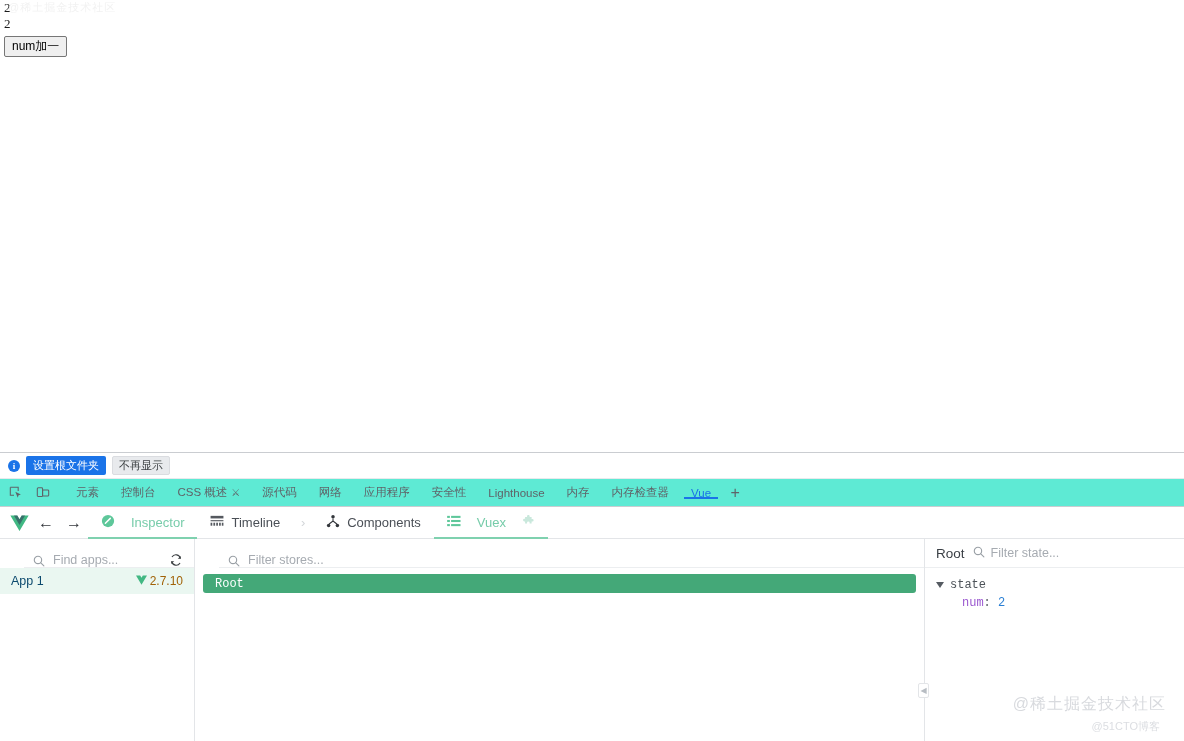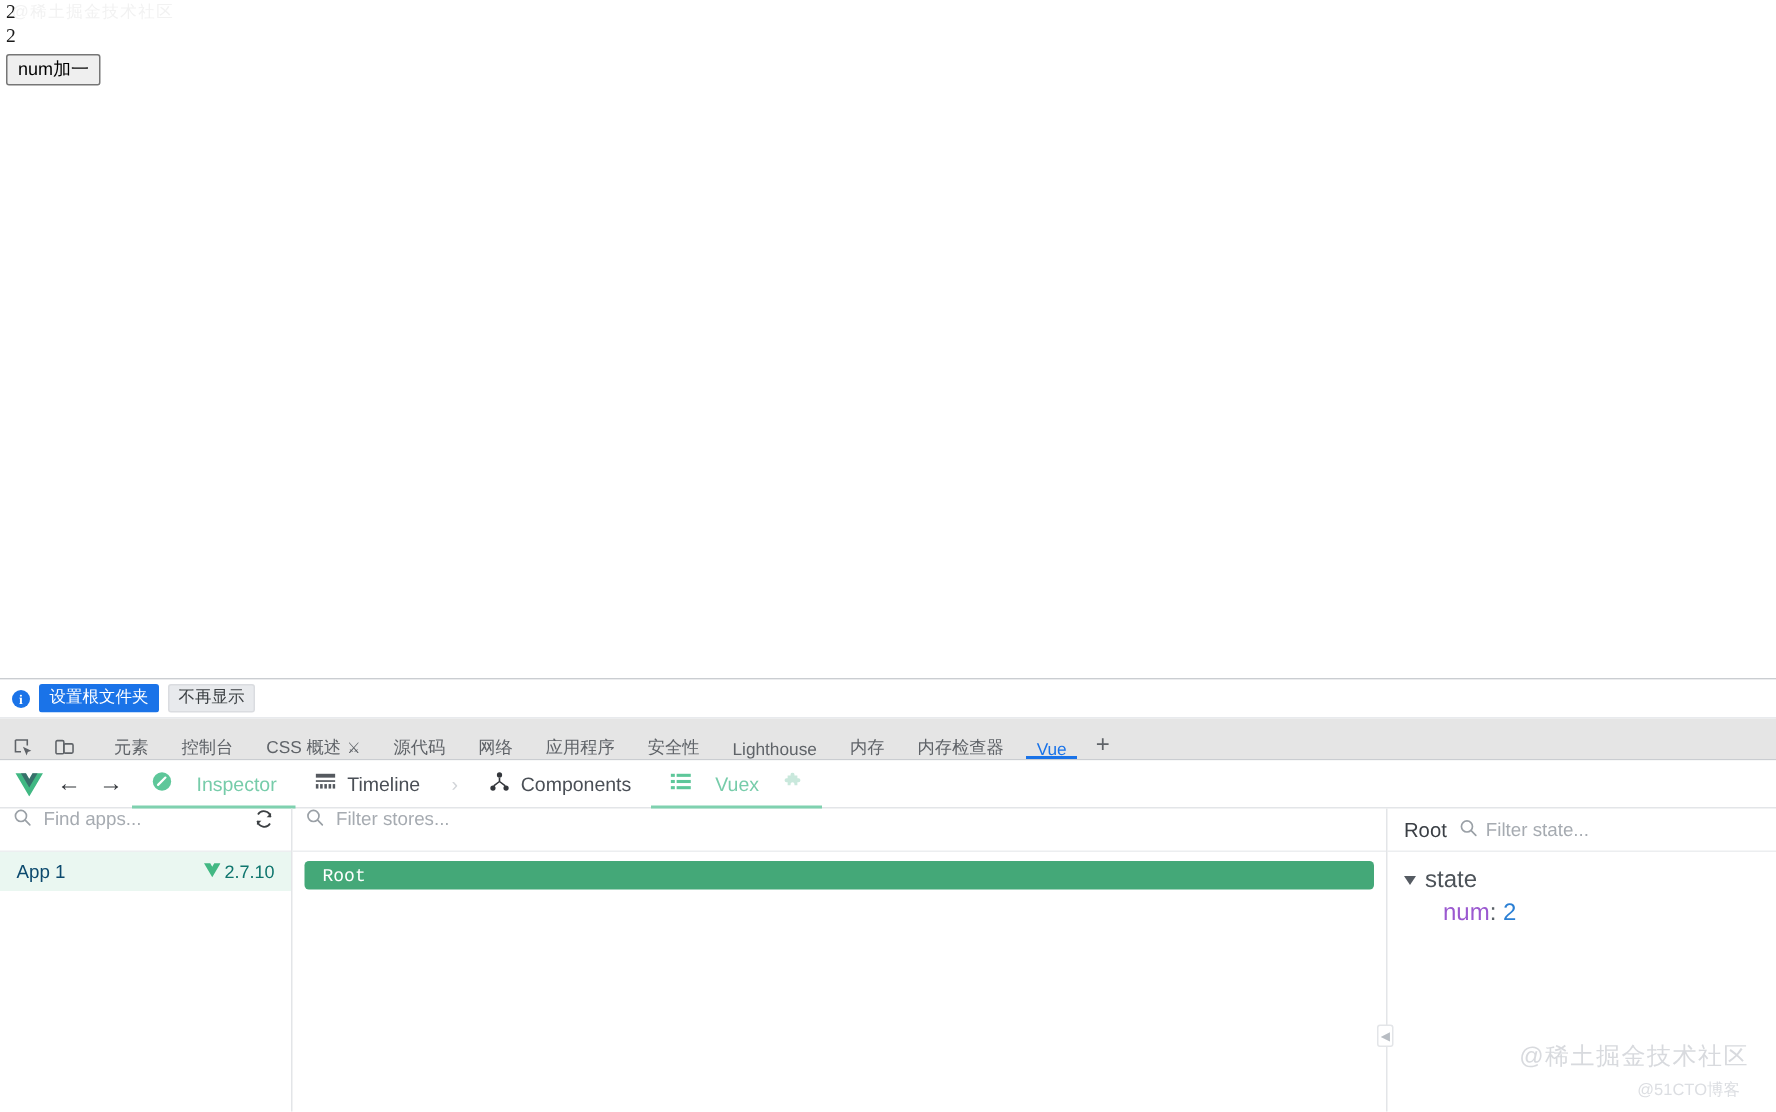--- a/index.html
+++ b/index.html
@@ -102,22 +102,22 @@
     white-space: nowrap;
   }
   .notice-btn.primary { background: #1a73e8; color: #fff; }
   .notice-btn.secondary { background: #e8eaed; color: #3c4043; border-color: #dadce0; }
 
   
   #tabbar {
     height: 27px;
     flex: 0 0 27px;
     display: flex;
-    align-items: flex-end;
-    background: #e5e5e5;
+    align-items: center;
+    background: #5eead4;
     border-bottom: 1px solid #cacdd1;
     padding-left: 2px;
   }
   .tb-icon {
     width: 27px;
     display: flex;
     align-items: center;
     justify-content: center;
     cursor: default;
   }
@@ -213,42 +213,43 @@
     flex: 0 0 194px;
     border-right: 1px solid #e3e5e8;
     display: flex;
     flex-direction: column;
     position: relative;
   }
   .search-row {
     height: 28px;
     flex: 0 0 28px;
     display: flex;
-    align-items: flex-start;
+    align-items: flex-end;
     gap: 7px;
     padding: 0 9px;
     border-bottom: 1px solid #eceef0;
     color: #9aa0a6;
     font-size: 12.5px;
+    margin-left: 24px;
   }
   .search-row .sicon { flex: 0 0 13px; display:flex; align-items:center; }
   .search-row .sinput { flex: 1 1 auto; color: #a6abb1; }
   .refresh-btn { flex: 0 0 16px; display:flex; align-items:center; cursor: default; }
 
   .app-item {
     height: 26px;
     display: flex;
     align-items: center;
     padding: 0 11px;
     font-size: 12.5px;
     cursor: default;
   }
   .app-item.selected { background: #eaf7f1; }
   .app-name { flex: 1 1 auto; color: #0c4a6e; }
-  .app-ver { display: flex; align-items: center; gap: 3px; color: #0f766e; font-size: 12px; }
+  .app-ver { display: flex; align-items: center; gap: 3px; color: #a16207; font-size: 12px; }
 
   .pane-stores {
     flex: 1 1 auto;
     border-right: 1px solid #e3e5e8;
     display: flex;
     flex-direction: column;
     min-width: 0;
     position: relative;
   }
   .store-list { padding: 6px 8px 0 8px; }
@@ -276,21 +277,21 @@
     flex: 0 0 28px;
     display: flex;
     align-items: center;
     gap: 8px;
     padding: 0 11px;
     border-bottom: 1px solid #eceef0;
   }
   .state-title { font-size: 13.5px; color: #3a3f45; }
   .state-filter { display: flex; align-items: center; gap: 6px; color: #a6abb1; font-size: 12.5px; }
 
-  .state-tree { padding: 8px 0 0 0; font-family: Liberation Sans, sans-serif; font-size: 16px; }
+  .state-tree { padding: 8px 0 0 0; font-family: Liberation Mono, monospace; font-size: 12px; }
   .tree-node {
     display: flex;
     align-items: center;
     gap: 5px;
     padding: 2px 0 2px 11px;
     cursor: default;
   }
   .tri {
     width: 9px; height: 9px;
     display: inline-block;

